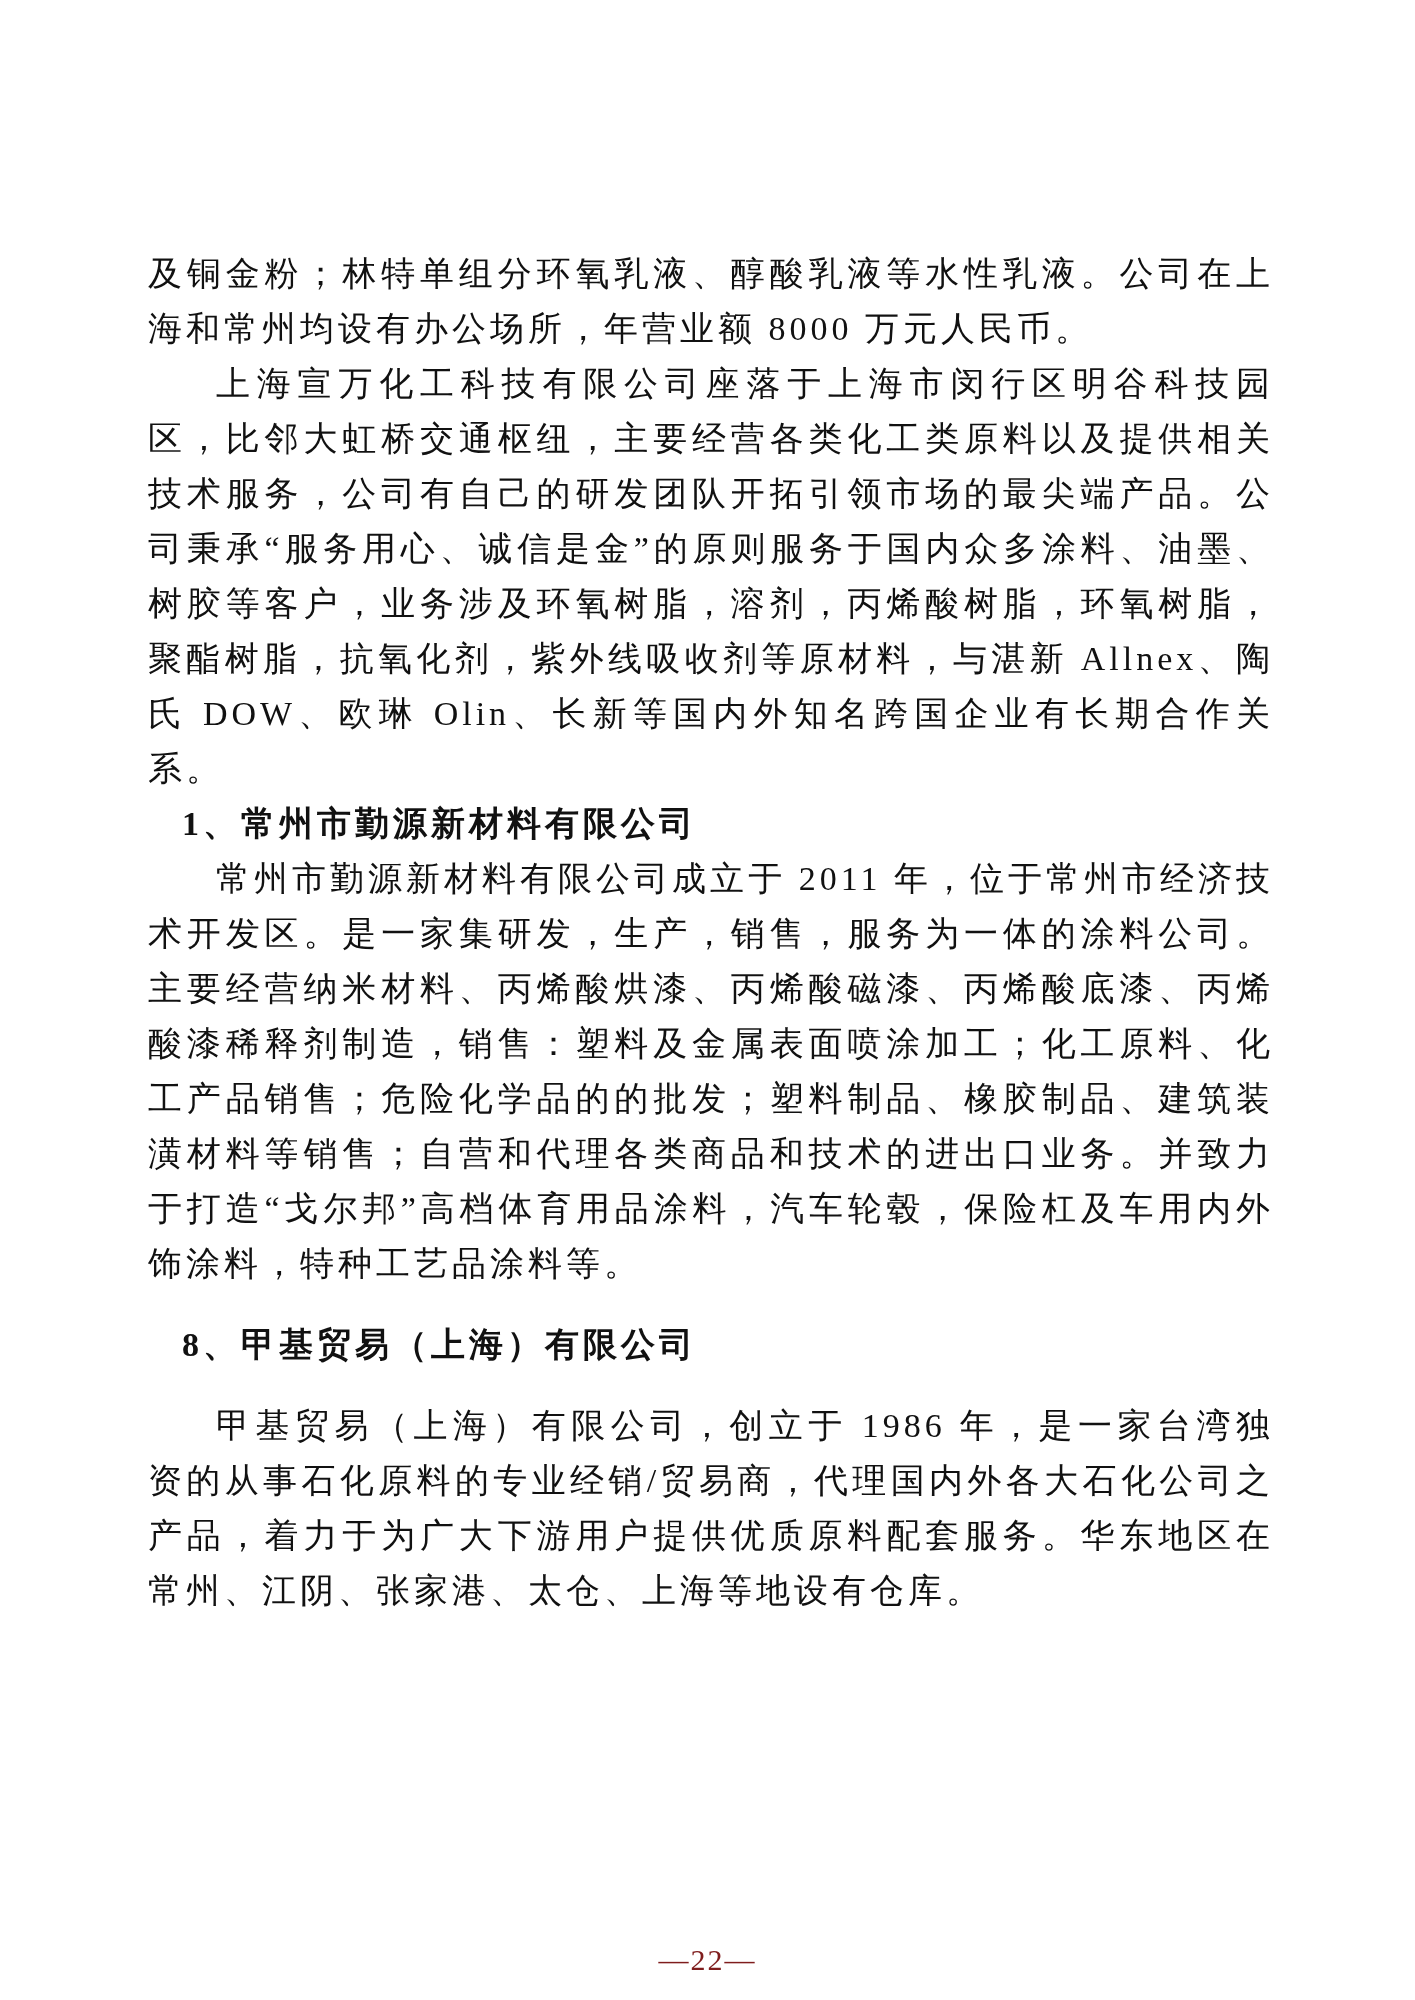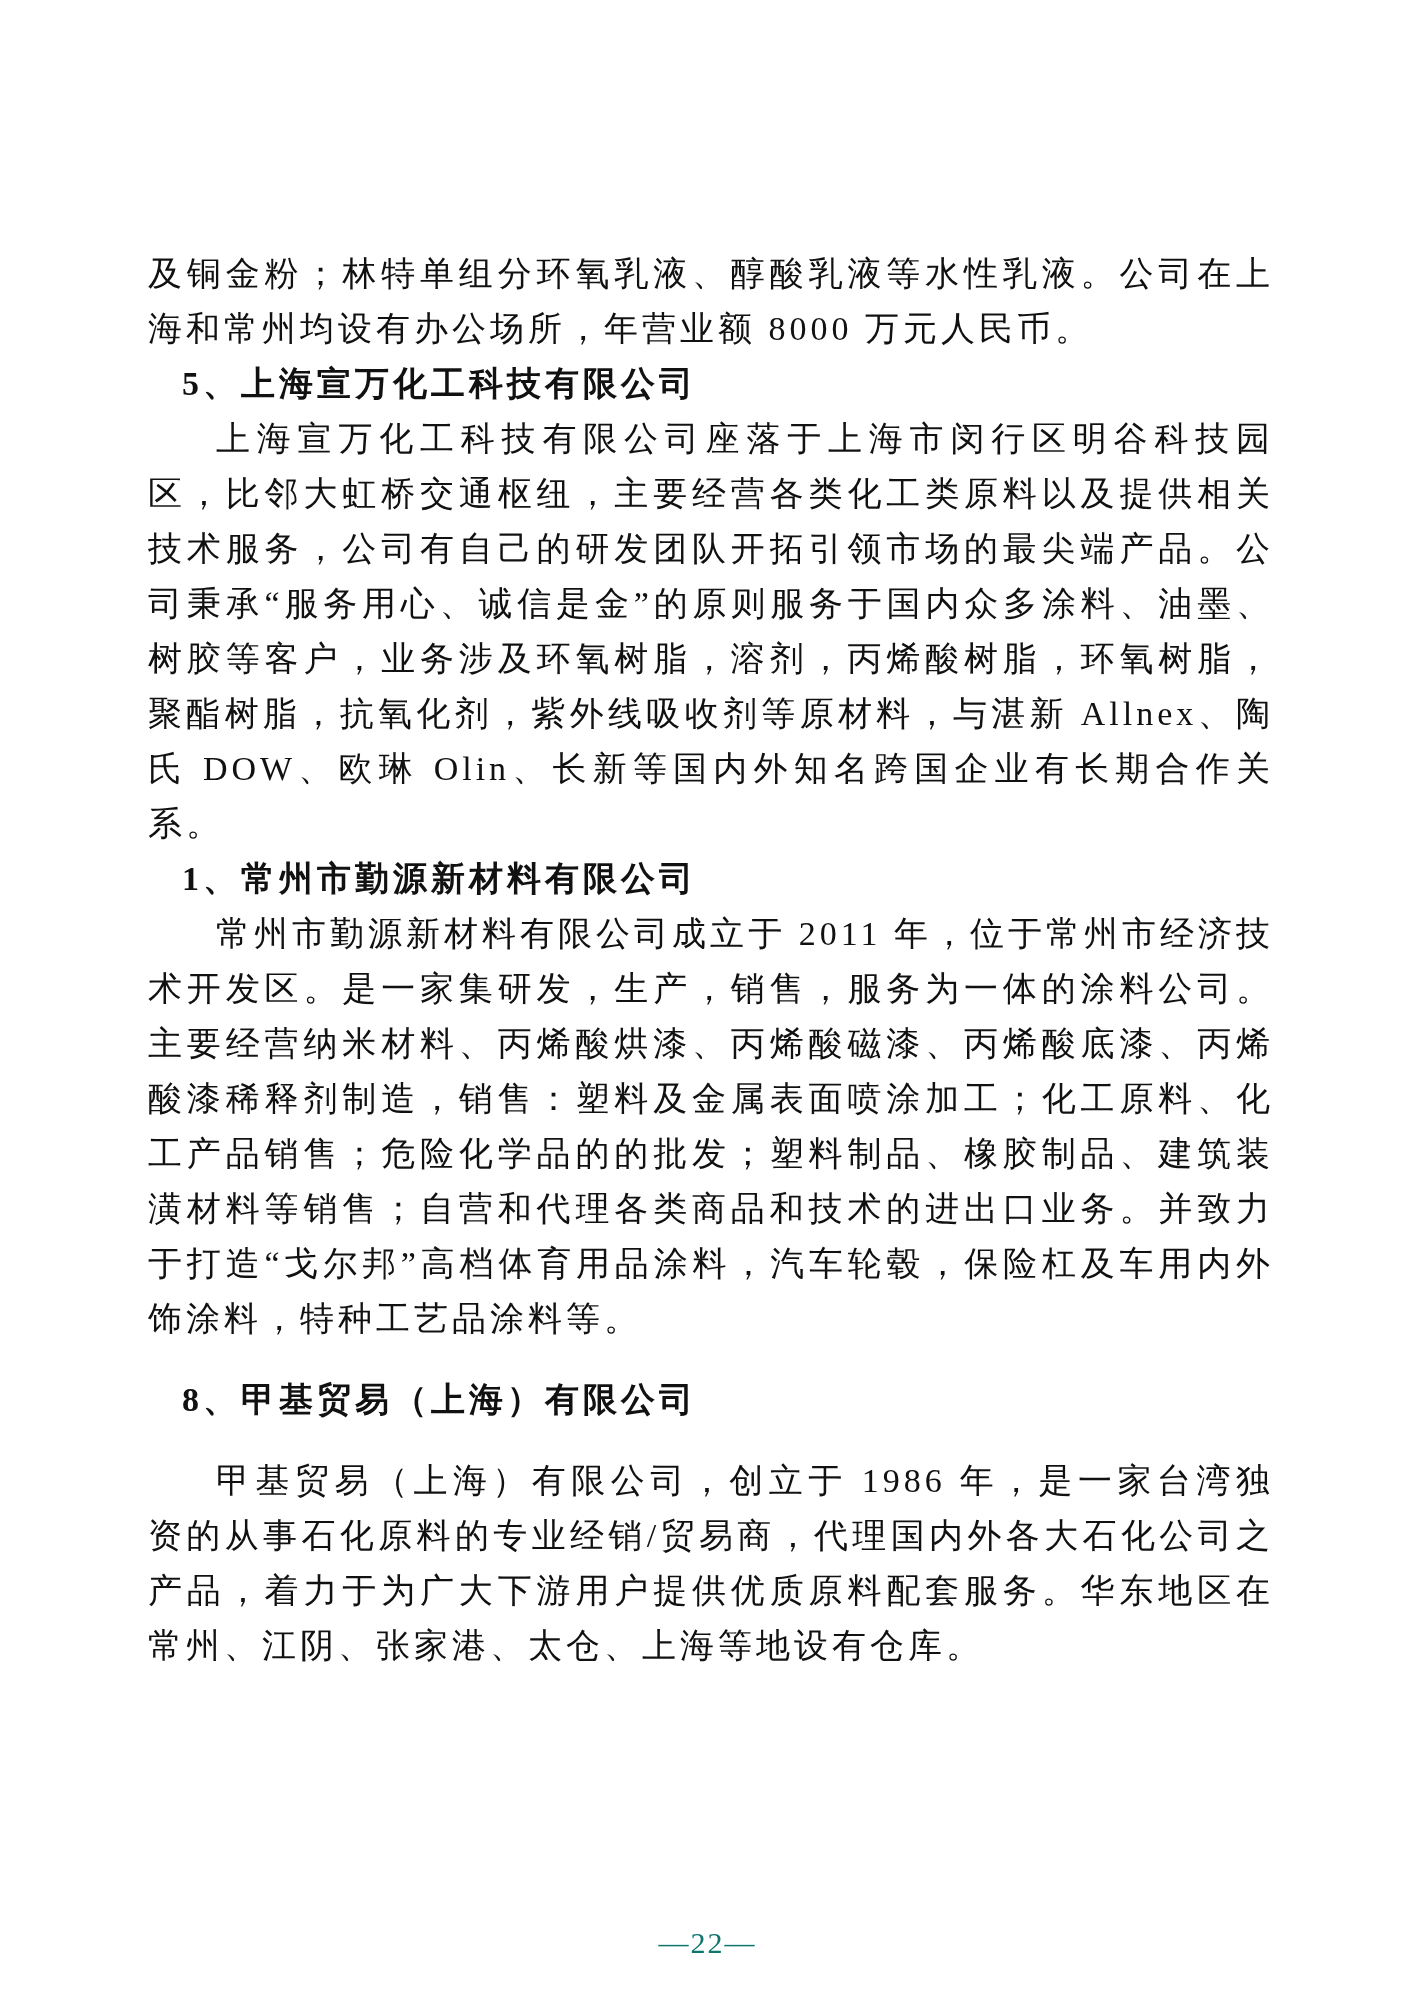--- a/index.html
+++ b/index.html
@@ -42,36 +42,35 @@
     letter-spacing: 4px;
     font-weight: bold;
   }
   .gap-before {
     margin-top: 26px;
   }
   .footer {
     position: absolute;
     left: 0;
     right: 0;
-    bottom: 40px;
+    bottom: 23px;
     text-align: center;
     font-size: 30px;
     letter-spacing: 2px;
-    color: #0f766e;
+    color: #7f1d1d;
   }
 </style>
 </head>
 <body>
 
 <div class="page">
   <main class="content">
 
     <p class="body">及铜金粉；林特单组分环氧乳液、醇酸乳液等水性乳液。公司在上海和常州均设有办公场所，年营业额 8000 万元人民币。</p>
 
-    <h2 class="heading">5、上海宣万化工科技有限公司</h2>
 
     <p class="body indent">上海宣万化工科技有限公司座落于上海市闵行区明谷科技园区，比邻大虹桥交通枢纽，主要经营各类化工类原料以及提供相关技术服务，公司有自己的研发团队开拓引领市场的最尖端产品。公司秉承“服务用心、诚信是金”的原则服务于国内众多涂料、油墨、树胶等客户，业务涉及环氧树脂，溶剂，丙烯酸树脂，环氧树脂，聚酯树脂，抗氧化剂，紫外线吸收剂等原材料，与湛新 Allnex、陶氏 DOW、欧琳 Olin、长新等国内外知名跨国企业有长期合作关系。</p>
 
     <h2 class="heading">1、常州市勤源新材料有限公司</h2>
 
     <p class="body indent">常州市勤源新材料有限公司成立于 2011 年，位于常州市经济技术开发区。是一家集研发，生产，销售，服务为一体的涂料公司。主要经营纳米材料、丙烯酸烘漆、丙烯酸磁漆、丙烯酸底漆、丙烯酸漆稀释剂制造，销售：塑料及金属表面喷涂加工；化工原料、化工产品销售；危险化学品的的批发；塑料制品、橡胶制品、建筑装潢材料等销售；自营和代理各类商品和技术的进出口业务。并致力于打造“戈尔邦”高档体育用品涂料，汽车轮毂，保险杠及车用内外饰涂料，特种工艺品涂料等。</p>
 
     <h2 class="heading gap-before">8、甲基贸易（上海）有限公司</h2>
 
     <p class="body indent gap-before">甲基贸易（上海）有限公司，创立于 1986 年，是一家台湾独资的从事石化原料的专业经销/贸易商，代理国内外各大石化公司之产品，着力于为广大下游用户提供优质原料配套服务。华东地区在常州、江阴、张家港、太仓、上海等地设有仓库。</p>

